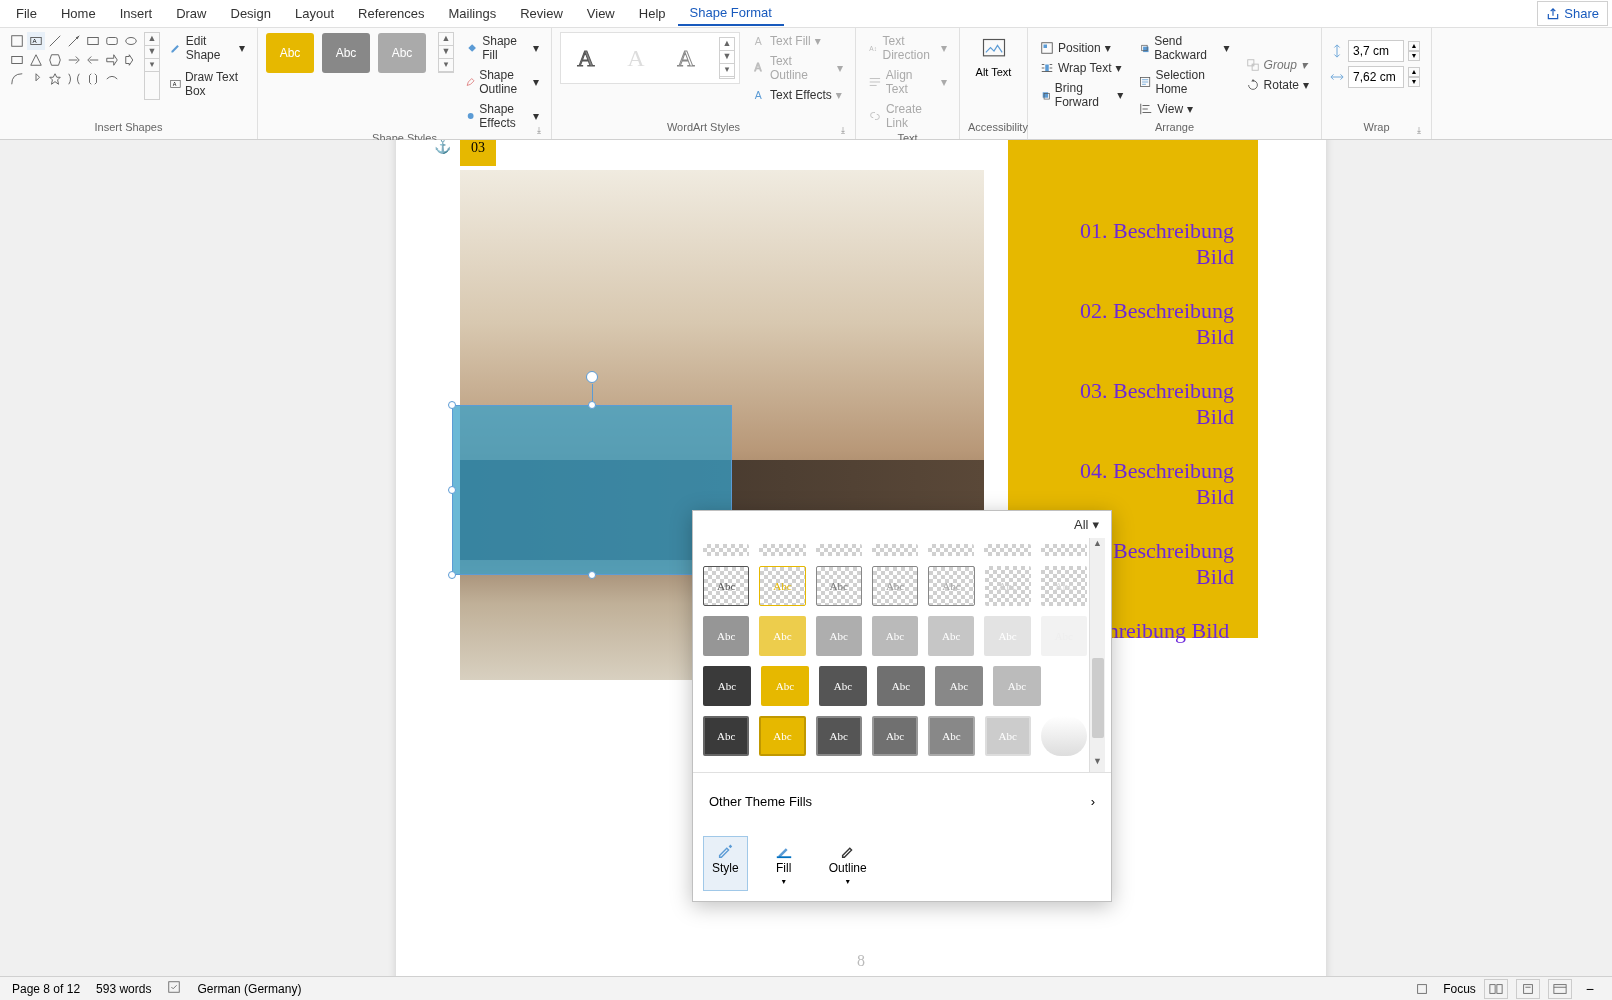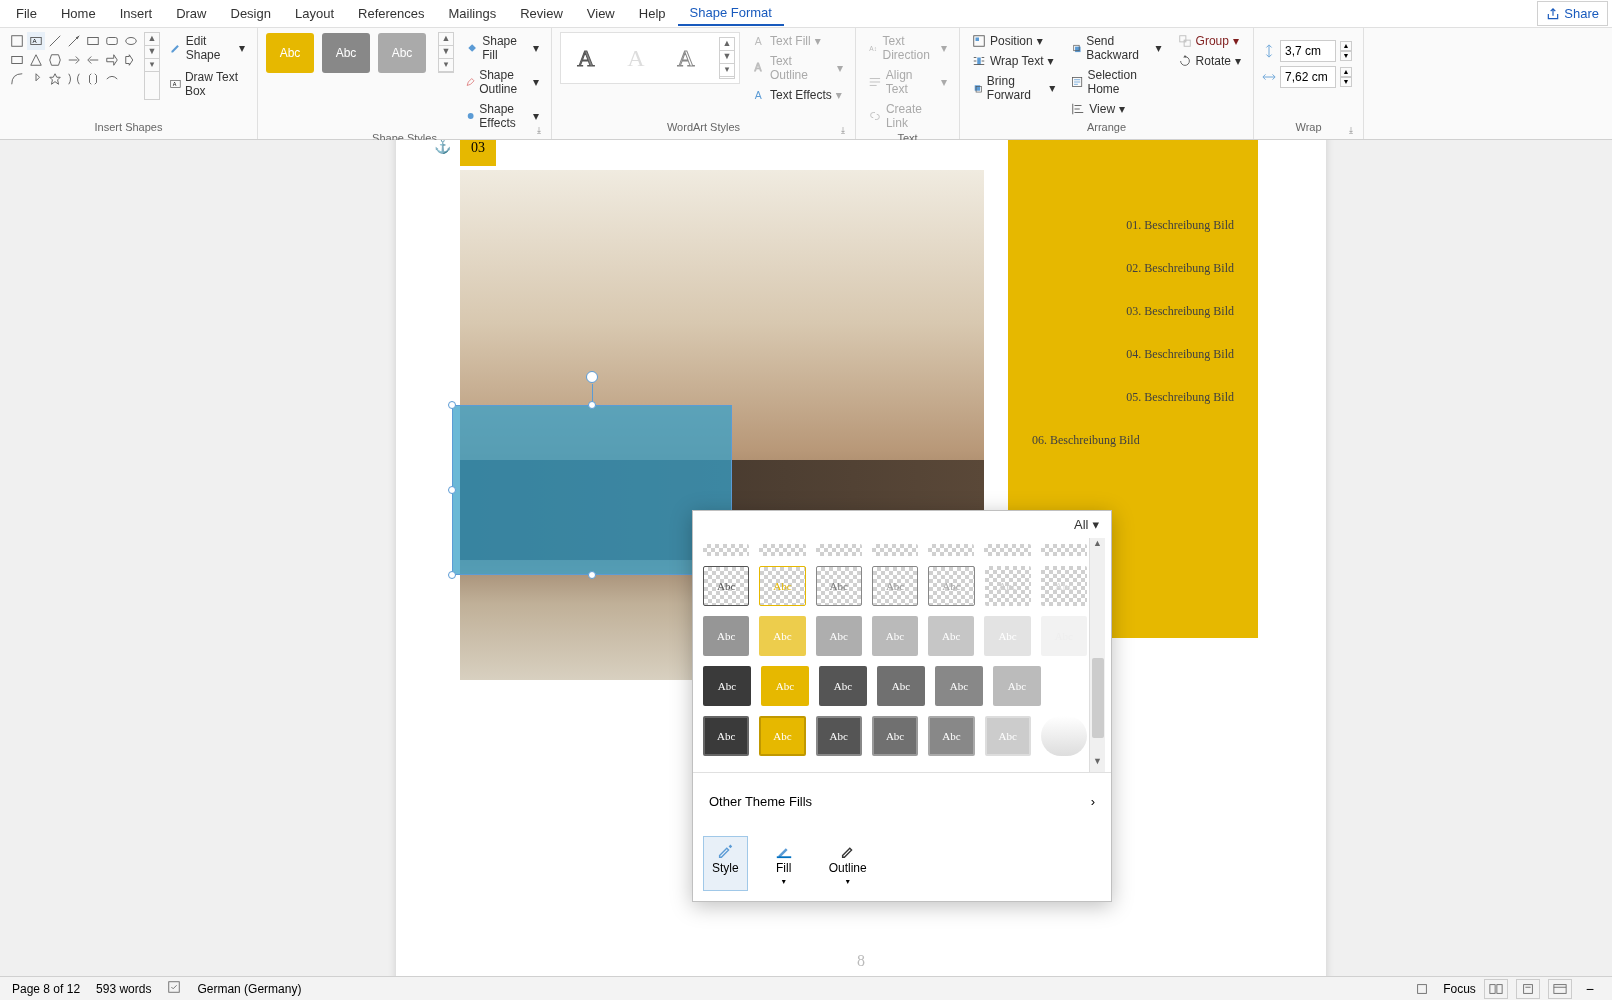--- a/index.html
+++ b/index.html
@@ -41,21 +41,21 @@
     .text-options .small-btn { color: #aaa; }
     
     
     .text-group-opts { display: flex; flex-direction: column; gap: 2px; color: #aaa; }
     .text-group-opts .small-btn { color: #aaa; }
     
     
     .access-btn { display: flex; flex-direction: column; align-items: center; font-size: 11px; gap: 2px; padding-top: 4px; }
     
     
-    .arrange-cols { display: flex; gap: 8px; }
+    .arrange-cols { display: flex; gap: 8px; align-items: center; }
     .arrange-col { display: flex; flex-direction: column; gap: 2px; }
     
     
     .size-inputs { display: flex; flex-direction: column; gap: 4px; padding-top: 8px; }
     .size-row { display: flex; align-items: center; gap: 4px; }
     .size-input { width: 56px; height: 22px; font-size: 12px; border: 1px solid #ccc; padding: 0 4px; }
     .spinner { display: flex; flex-direction: column; }
     .spinner span { width: 12px; height: 10px; border: 1px solid #ccc; font-size: 7px; text-align: center; line-height: 8px; }
     
     
@@ -70,21 +70,21 @@
     
     .selected-shape { position: absolute; left: 56px; top: 565px; width: 280px; height: 170px; background: rgba(56, 160, 200, 0.75); border: 1px solid #5b9bd5; }
     .handle { position: absolute; width: 8px; height: 8px; background: #fff; border: 1px solid #5b9bd5; border-radius: 50%; }
     .h-tl { top: -5px; left: -5px; } .h-tc { top: -5px; left: 50%; margin-left: -4px; }
     .h-ml { top: 50%; left: -5px; margin-top: -4px; }
     .h-bl { bottom: -5px; left: -5px; } .h-bc { bottom: -5px; left: 50%; margin-left: -4px; }
     .rotate-handle { position: absolute; top: -35px; left: 50%; width: 12px; height: 12px; margin-left: -6px; background: #fff; border: 1px solid #5b9bd5; border-radius: 50%; }
     .rotate-handle::before { content:''; position: absolute; left: 5px; top: 12px; width: 1px; height: 18px; background: #5b9bd5; }
     
     .yellow-panel { position: absolute; left: 612px; top: 288px; width: 250px; height: 510px; background: #e6b800; padding: 100px 24px 24px; display: flex; flex-direction: column; gap: 28px; }
-    .yellow-panel div { font-family: Georgia, serif; font-size: 12px; color: #404040; }
+    .yellow-panel div { font-family: Georgia, serif; font-size: 22px; color: #6d28d9; }
     
     .footer-tel { position: absolute; bottom: 200px; width: 100%; text-align: center; font-family: Georgia, serif; font-size: 19px; color: #bbb; }
     .footer-page { position: absolute; bottom: 170px; width: 100%; text-align: center; font-family: Georgia, serif; font-size: 16px; color: #bbb; }
     
     
     .style-popup { position: absolute; left: 692px; top: 370px; width: 420px; background: #fff; border: 1px solid #c0c0c0; box-shadow: 0 4px 20px rgba(0,0,0,0.25); z-index: 100; }
     .popup-header { display: flex; justify-content: flex-end; padding: 6px 12px; }
     .popup-filter { font-size: 13px; color: #333; display: flex; align-items: center; gap: 4px; }
     .popup-gallery { position: relative; padding: 6px 24px 6px 10px; }
     .gallery-row { display: flex; gap: 10px; margin-bottom: 10px; }
@@ -366,20 +366,30 @@
       <div class="small-btn">
         <svg class="icon-sm" viewBox="0 0 16 16">
             <path d="M6 10a3 3 0 010-6h2M10 6a3 3 0 010 6H8" fill="none" stroke="#bbb"></path>
           </svg>
         <span>Create Link</span>
       </div>
     </div>
     <div class="group-label">Text</div>
   </div>
 
+  <div class="ribbon-group" style="width: 68px;">
+    <div class="access-btn">
+      <svg width="28" height="28" viewBox="0 0 24 24">
+          <rect x="3" y="3" width="18" height="14" fill="none" stroke="#555"></rect>
+          <path d="M5 14l4-4 3 3 3-5 4 6" fill="none" stroke="#5b9bd5"></path>
+        </svg>
+      <span style="font-size:11px; text-align:center; line-height:1.2;">Alt Text</span>
+    </div>
+    <div class="group-label">Accessibility</div>
+  </div>
 
   <div class="ribbon-group" style="width: 294px;">
     <div class="arrange-cols">
       <div class="arrange-col">
         <div class="small-btn">
           <svg class="icon-sm" viewBox="0 0 16 16">
               <rect x="2" y="2" width="12" height="12" fill="none" stroke="#555"></rect>
               <rect x="4" y="4" width="4" height="4" fill="#5b9bd5"></rect>
             </svg>
           <span>Position</span>
@@ -420,21 +430,21 @@
         </div>
         <div class="small-btn">
           <svg class="icon-sm" viewBox="0 0 16 16">
               <path d="M2 2v12M4 4h8M4 8h6M4 12h10" stroke="#555"></path>
             </svg>
           <span>View</span>
             <span>▾</span>
         </div>
       </div>
       <div class="arrange-col">
-        <div class="small-btn" style="color:#7f1d1d;">
+        <div class="small-btn" style="color:#737373;font-style:italic;">
           <svg class="icon-sm" viewBox="0 0 16 16">
               <rect x="2" y="2" width="7" height="7" fill="none" stroke="#bbb"></rect>
               <rect x="7" y="7" width="7" height="7" fill="none" stroke="#bbb"></rect>
             </svg>
           <span>Group</span>
             <span>▾</span>
         </div>
         <div class="small-btn">
           <svg class="icon-sm" viewBox="0 0 16 16">
               <path d="M8 3a5 5 0 11-5 5" fill="none" stroke="#555"></path>

